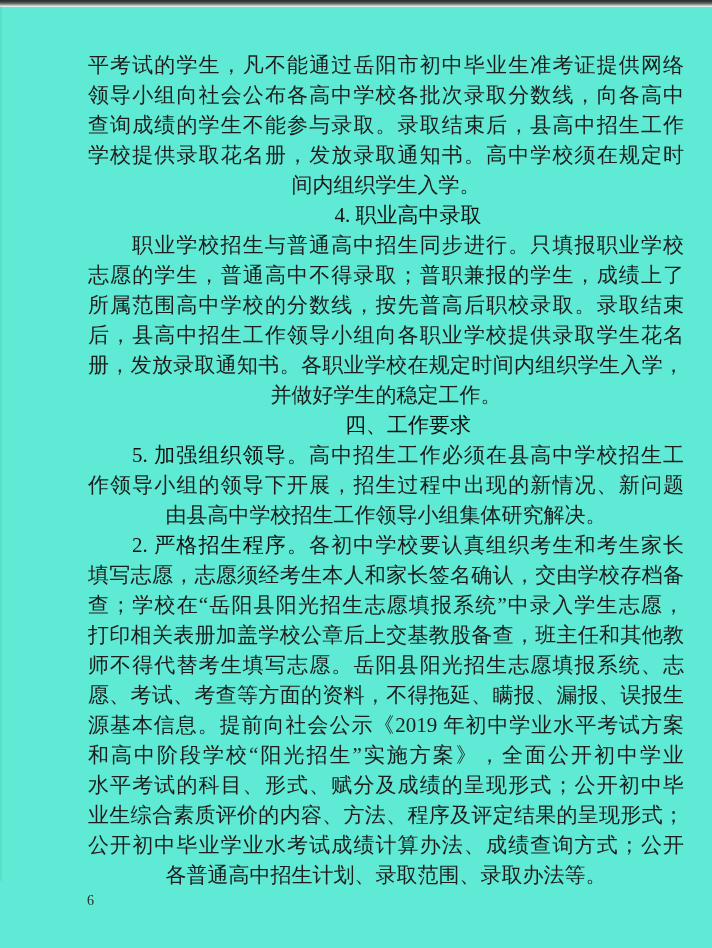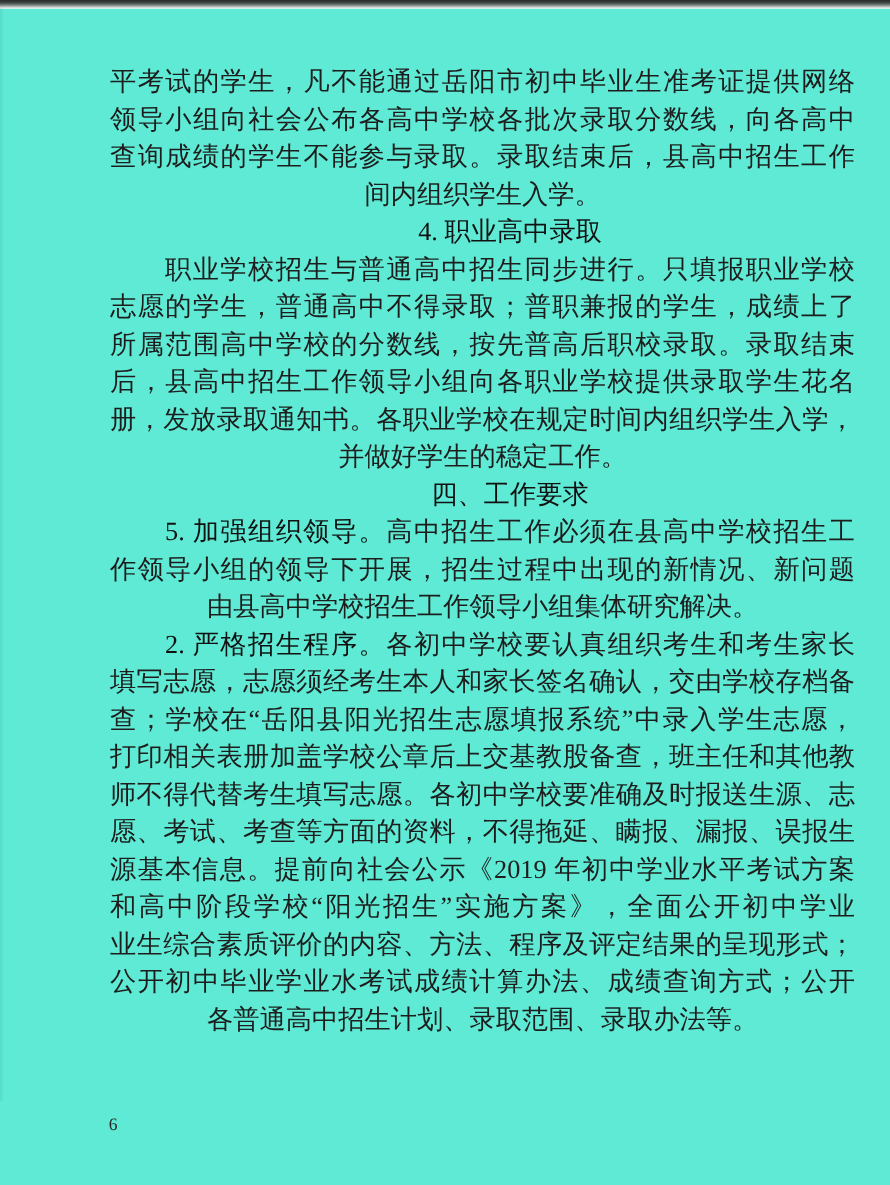--- a/index.html
+++ b/index.html
@@ -70,39 +70,41 @@
 <body>
 
 <div id="page">
   <div id="topbar"></div>
   <div id="leftedge"></div>
 
   <div id="text-block">
       <div class="line j"><span>平考试的学生，凡不能通过岳阳市初中毕业生准考证提供网络</span></div>
       <div class="line j"><span>领导小组向社会公布各高中学校各批次录取分数线，向各高中</span></div>
       <div class="line j"><span>查询成绩的学生不能参与录取。录取结束后，县高中招生工作</span></div>
+      <div class="line j"><span>学校提供录取花名册，发放录取通知书。高中学校须在规定时</span></div>
       <div class="line"><span>间内组织学生入学。</span></div>
       <div class="line indent"><span class="b">4. 职业高中录取</span></div>
       <div class="line indent j"><span>职业学校招生与普通高中招生同步进行。只填报职业学校</span></div>
       <div class="line j"><span>志愿的学生，普通高中不得录取；普职兼报的学生，成绩上了</span></div>
       <div class="line j"><span>所属范围高中学校的分数线，按先普高后职校录取。录取结束</span></div>
       <div class="line j"><span>后，县高中招生工作领导小组向各职业学校提供录取学生花名</span></div>
       <div class="line j"><span>册，发放录取通知书。各职业学校在规定时间内组织学生入学，</span></div>
       <div class="line"><span>并做好学生的稳定工作。</span></div>
       <div class="line indent"><span class="b">四、工作要求</span></div>
       <div class="line indent j"><span class="b">5. 加强组织领导。</span><span>高中招生工作必须在县高中学校招生工</span></div>
       <div class="line j"><span>作领导小组的领导下开展，招生过程中出现的新情况、新问题</span></div>
       <div class="line"><span>由县高中学校招生工作领导小组集体研究解决。</span></div>
       <div class="line indent j"><span class="b">2. 严格招生程序。</span><span>各初中学校要认真组织考生和考生家长</span></div>
       <div class="line j"><span>填写志愿，志愿须经考生本人和家长签名确认，交由学校存档备</span></div>
       <div class="line j"><span>查；学校在“岳阳县阳光招生志愿填报系统”中录入学生志愿，</span></div>
       <div class="line j"><span>打印相关表册加盖学校公章后上交基教股备查，班主任和其他教</span></div>
-      <div class="line j"><span>师不得代替考生填写志愿。各初中学校要准确及时报送生源、志</span></div>
+      <div class="line j"><span>师不得代替考生填写志愿。岳阳县阳光招生志愿填报系统、志</span></div>
       <div class="line j"><span>愿、考试、考查等方面的资料，不得拖延、瞒报、漏报、误报生</span></div>
       <div class="line j"><span>源基本信息。提前向社会公示《2019 年初中学业水平考试方案</span></div>
       <div class="line j"><span>和高中阶段学校“阳光招生”实施方案》，全面公开初中学业</span></div>
+      <div class="line j"><span>水平考试的科目、形式、赋分及成绩的呈现形式；公开初中毕</span></div>
       <div class="line j"><span>业生综合素质评价的内容、方法、程序及评定结果的呈现形式；</span></div>
       <div class="line j"><span>公开初中毕业学业水考试成绩计算办法、成绩查询方式；公开</span></div>
       <div class="line"><span>各普通高中招生计划、录取范围、录取办法等。</span></div>
     </div>
 
   <div id="page-number">6</div>
 </div>
 
 </body></html>

